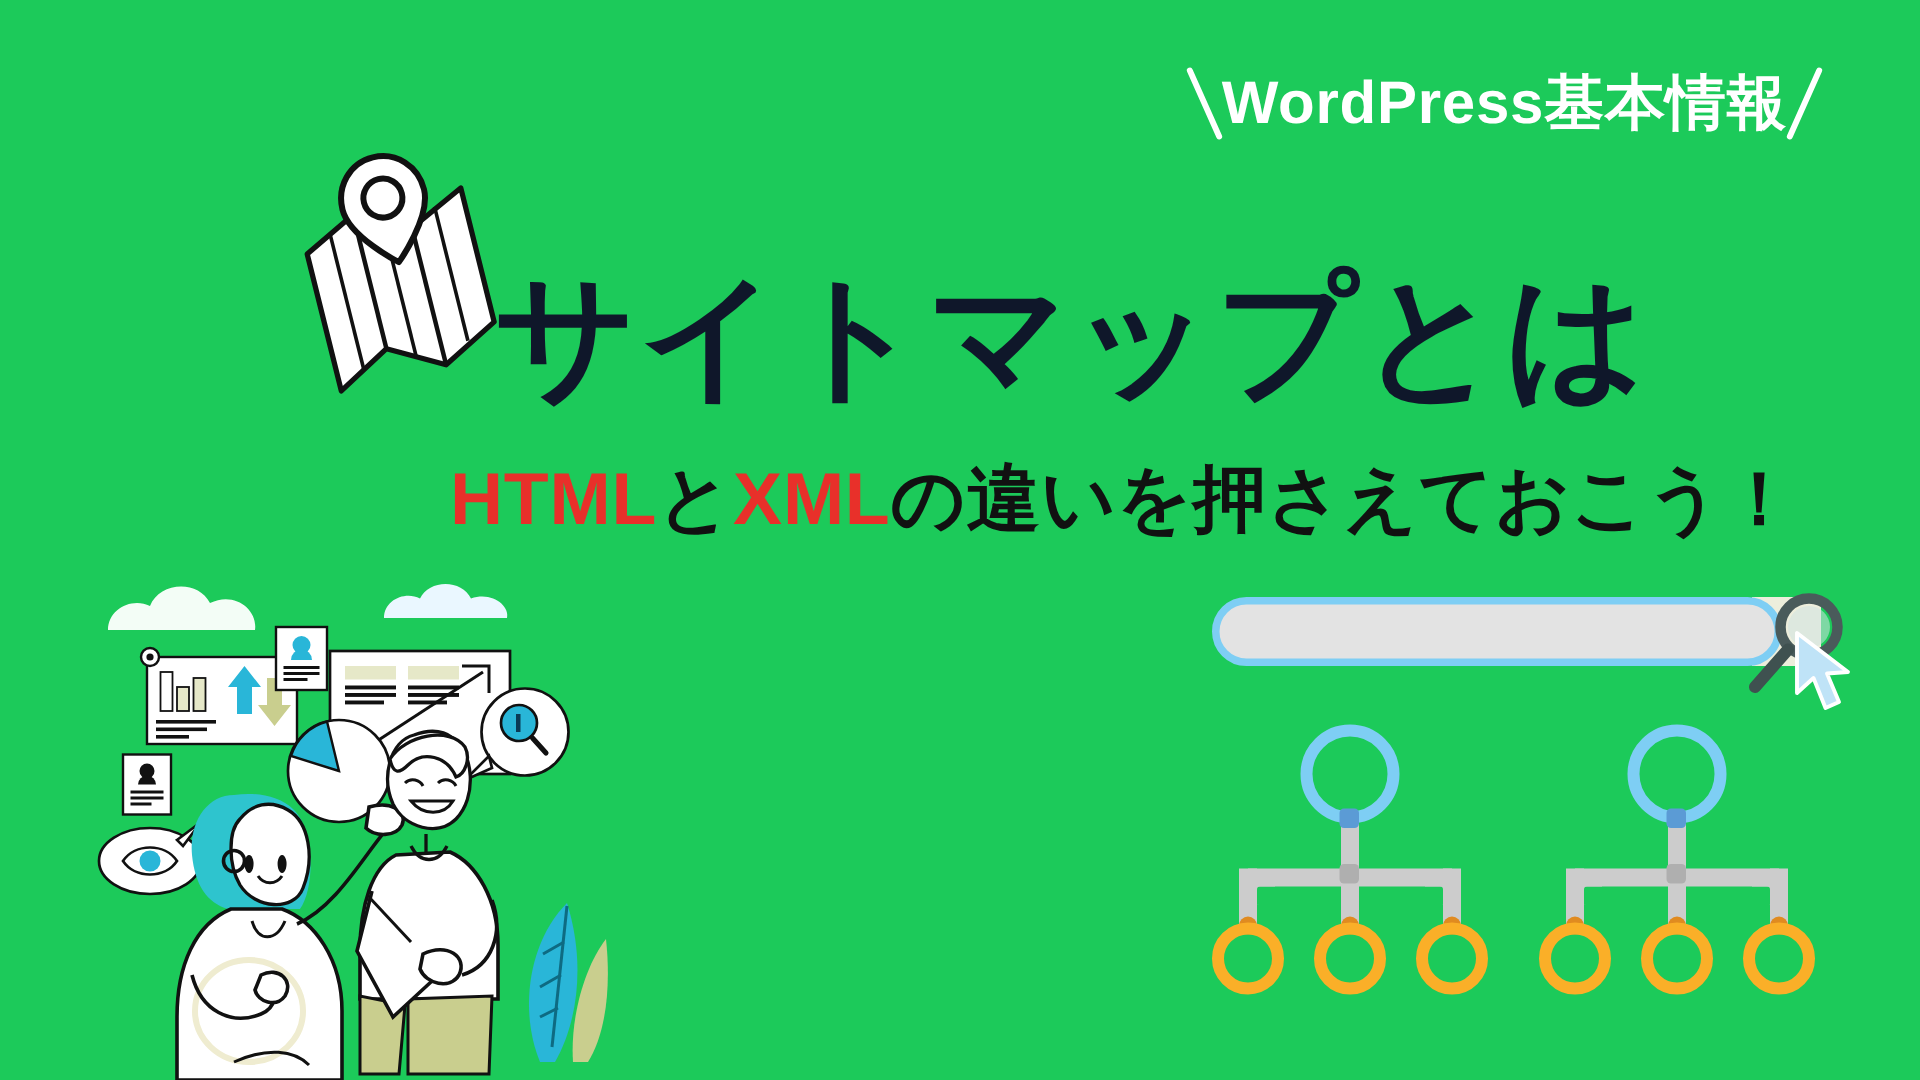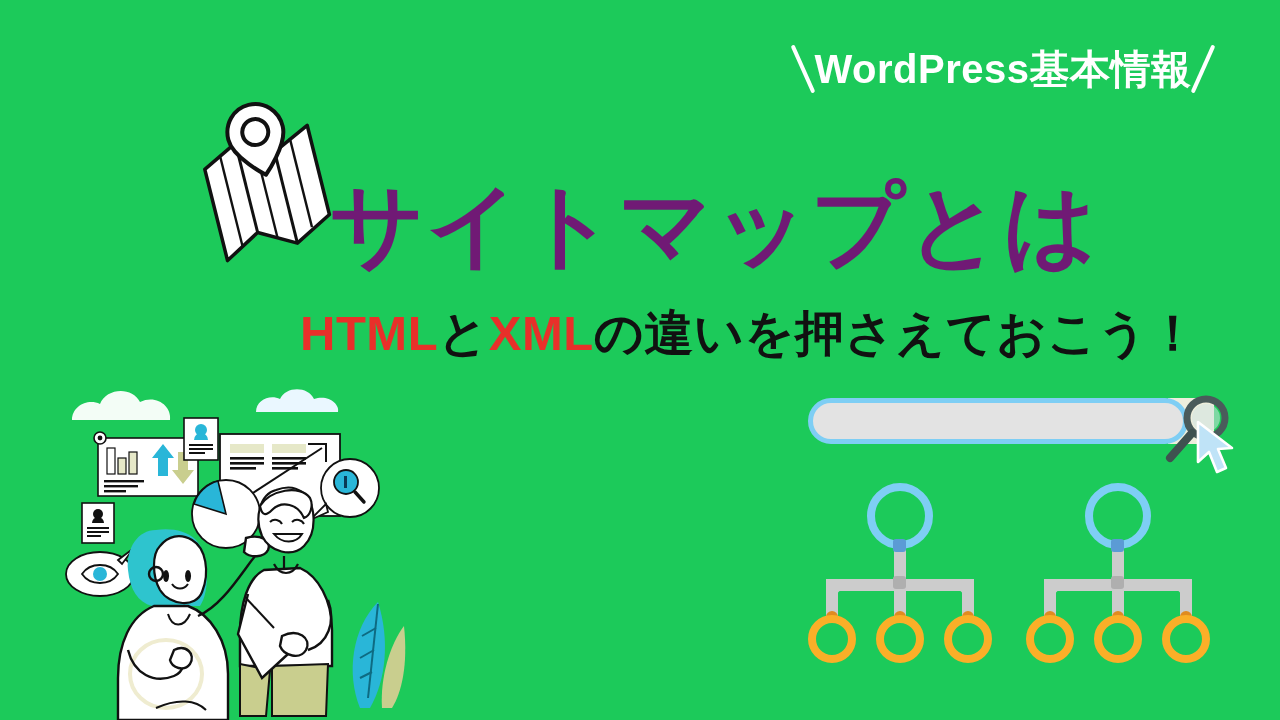--- a/index.html
+++ b/index.html
@@ -25,21 +25,21 @@
     color:#ffffff;font-size:40px;font-weight:bold;letter-spacing:.5px;
     white-space:nowrap;line-height:1;
   }
 
   
   .map-icon{position:absolute;left:196px;top:96px;width:150px;height:170px;}
 
   
   .title{
     position:absolute;left:330px;top:170px;width:700px;height:110px;
-    color:#701a75;font-size:92px;font-weight:bold;line-height:110px;
+    color:#0f172a;font-size:92px;font-weight:bold;line-height:110px;
     letter-spacing:2px;white-space:nowrap;
   }
   .subtitle{
     position:absolute;left:300px;top:305px;width:740px;height:56px;
     font-size:49px;font-weight:bold;line-height:56px;color:#111111;
     white-space:nowrap;letter-spacing:.5px;
   }
   .subtitle .hl{color:#E8302A;}
 
   

